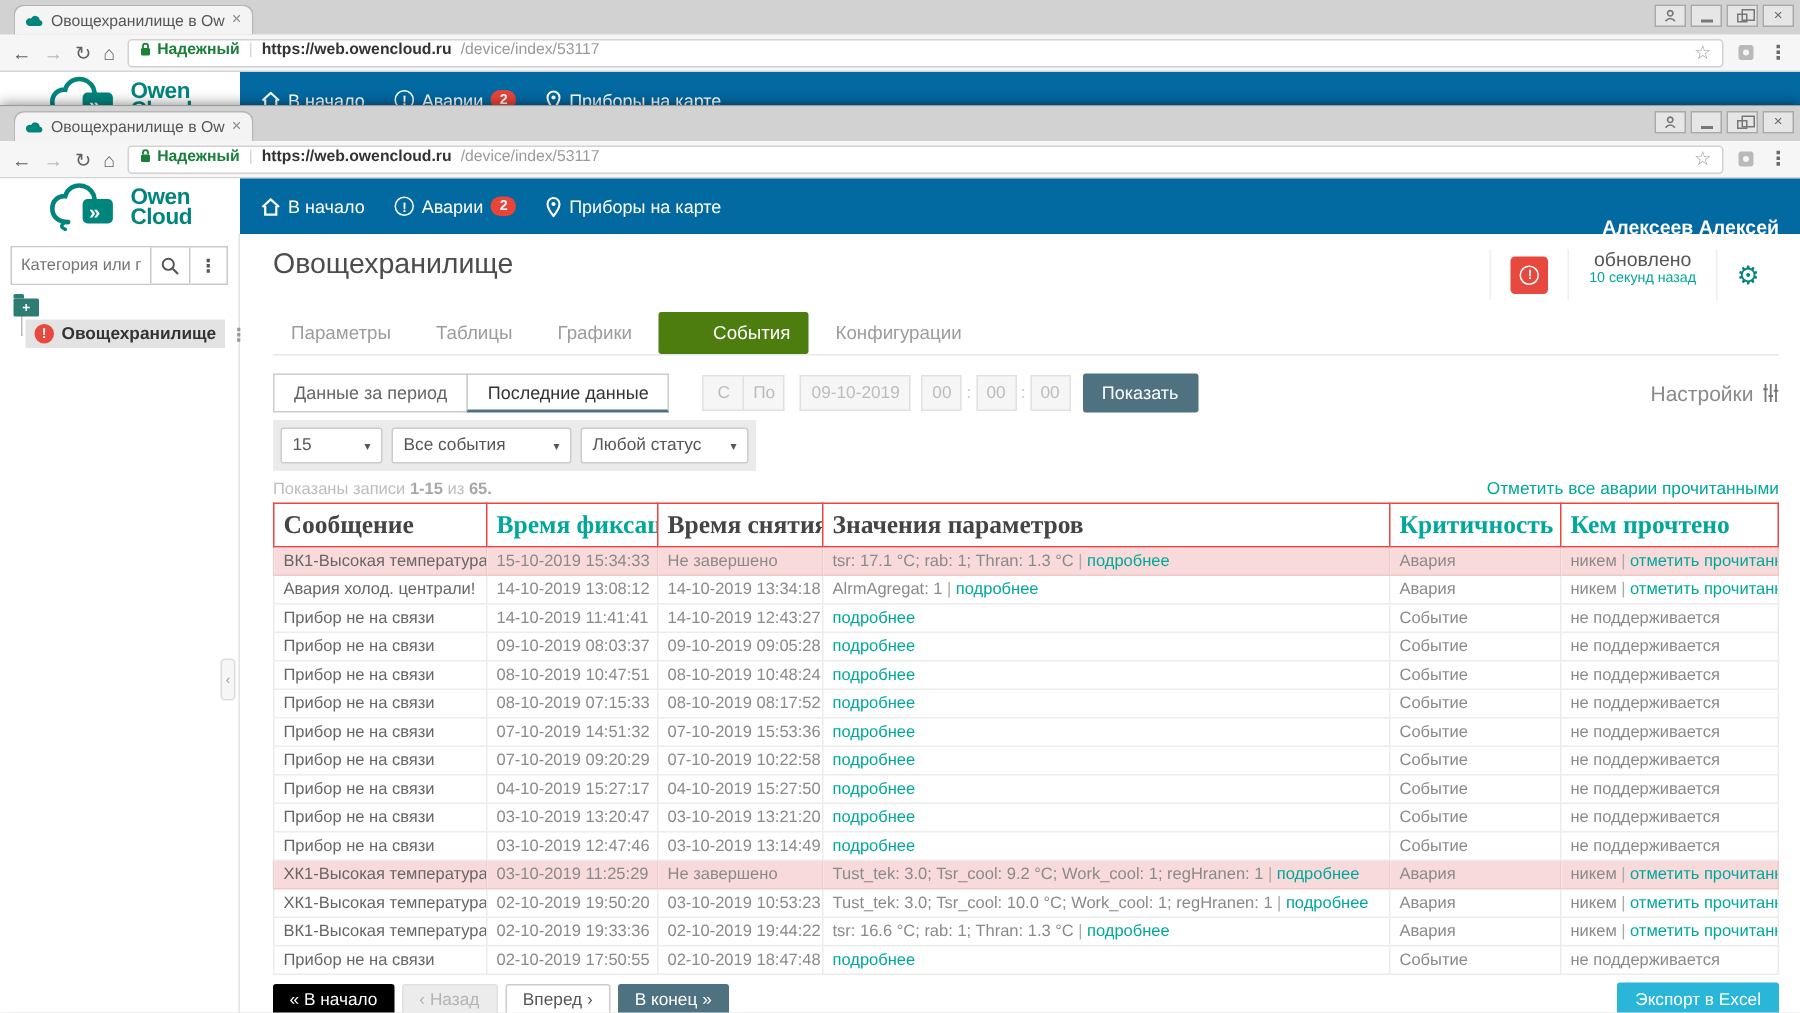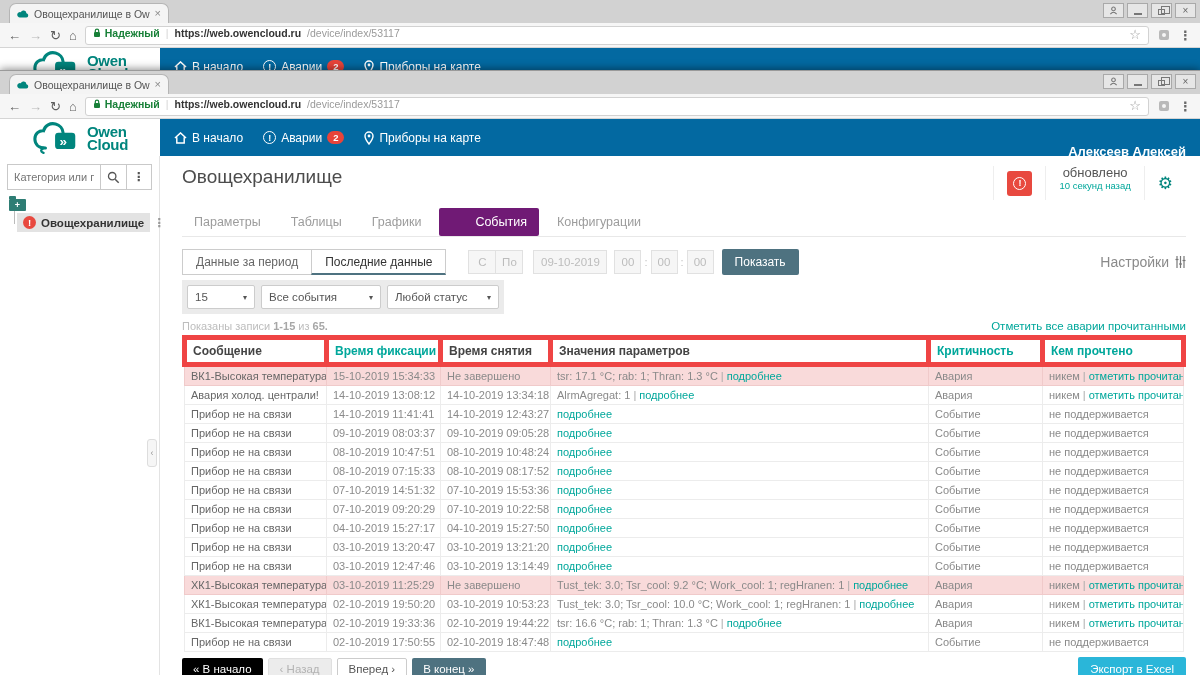--- a/index.html
+++ b/index.html
@@ -81,21 +81,21 @@
   .dh-seg { border-left:1px solid #eee; padding:0 13px; display:flex; align-items:center; height:34px; }
   .alarm-btn { width:25px; height:25px; background:#e8493f; border-radius:3px; display:flex; align-items:center; justify-content:center; }
   .alarm-btn .circle-g { border-color:#fff; }
   .updated { display:flex; flex-direction:column; align-items:center; }
   .upd-l { font-size:13px; color:#555; line-height:14px; }
   .upd-t { font-size:9.5px; color:#00a79b; }
   .gear-g { color:#00857d; font-size:17px; line-height:1; }
 
   .tabs-row { margin-top:8px; border-bottom:1px solid #e8e8e8; display:flex; gap:6px; align-items:flex-end; }
   .ptab { padding:7px 12px; font-size:12.5px; color:#9c9c9c; white-space:nowrap; }
-  .ptab.active { background:#701a75; color:#fff; border-radius:2px;padding-left:36px; }
+  .ptab.active { background:#4d7c0f; color:#fff; border-radius:2px;padding-left:36px; }
 
   .filter-row { margin-top:12px; display:flex; align-items:center; }
   .seg-btn { height:26px; padding:0 13px; background:#fff; border:1px solid #ccc; font-size:12px; color:#666;
     display:flex; align-items:center; white-space:nowrap; }
   .seg-btn.active { color:#333; border-bottom:2px solid #4e7280; }
   .seg-btn + .seg-btn { margin-left:-1px; }
   .dis-box { height:24px; background:#f6f6f6; border:1px solid #e1e1e1; color:#bcbcbc; font-size:11.5px;
     display:flex; align-items:center; justify-content:center; }
   .fp { width:28px; } .fp + .fp { margin-left:-1px; }
   .fdate { width:74px; margin-left:10px; }
@@ -108,22 +108,22 @@
   .sel { height:24px; background:#fff; border:1px solid #ccc; border-radius:2px; padding:0 7px; font-size:11.5px;
     color:#555; display:flex; align-items:center; justify-content:space-between; gap:8px; }
   .sel-arrow { font-size:8px; color:#555; }
   .sel-size { width:68px; } .sel-type { width:120px; } .sel-status { width:112px; }
 
   .summary-row { margin-top:6px; display:flex; align-items:center; font-size:11px; color:#bdbdbd; }
   .summary-row b { color:#a7a7a7; }
   .mark-all { margin-left:auto; color:#00a79b; font-size:11.5px; }
 
   table.events { margin-top:3px; width:100%; border-collapse:collapse; table-layout:fixed; }
-  .events th { text-align:left; font-size:12px; color:#444; font-weight:bold; padding:4px 6px;
-    border:5px solid #ef4444; white-space:nowrap; overflow:hidden; }
+  .events th { text-align:left; font-size:17px; color:#444; font-weight:bold; padding:4px 6px;
+    border:1px solid #ef4444; white-space:nowrap; overflow:hidden;font-family:Liberation Serif, serif; }
   .events th.sorted { color:#00a79b; }
   .events td { font-size:11px; color:#8a8a8a; padding:3px 6px; border:1px solid #ececec;
     white-space:nowrap; overflow:hidden; }
   .events td.c-msg { color:#666; }
   .events tr.alarm td { background:#f9dada; border-color:#f0caca; }
   .link { color:#00a79b; cursor:pointer; text-decoration:none; }
   .sep { color:#aaa; margin:0 3px; }
 
   .pagination-row { margin-top:5px; display:flex; gap:5px; align-items:center; }
   .pg { height:23px; padding:0 11px; font-size:11.5px; display:flex; align-items:center; border-radius:2px; white-space:nowrap; }

